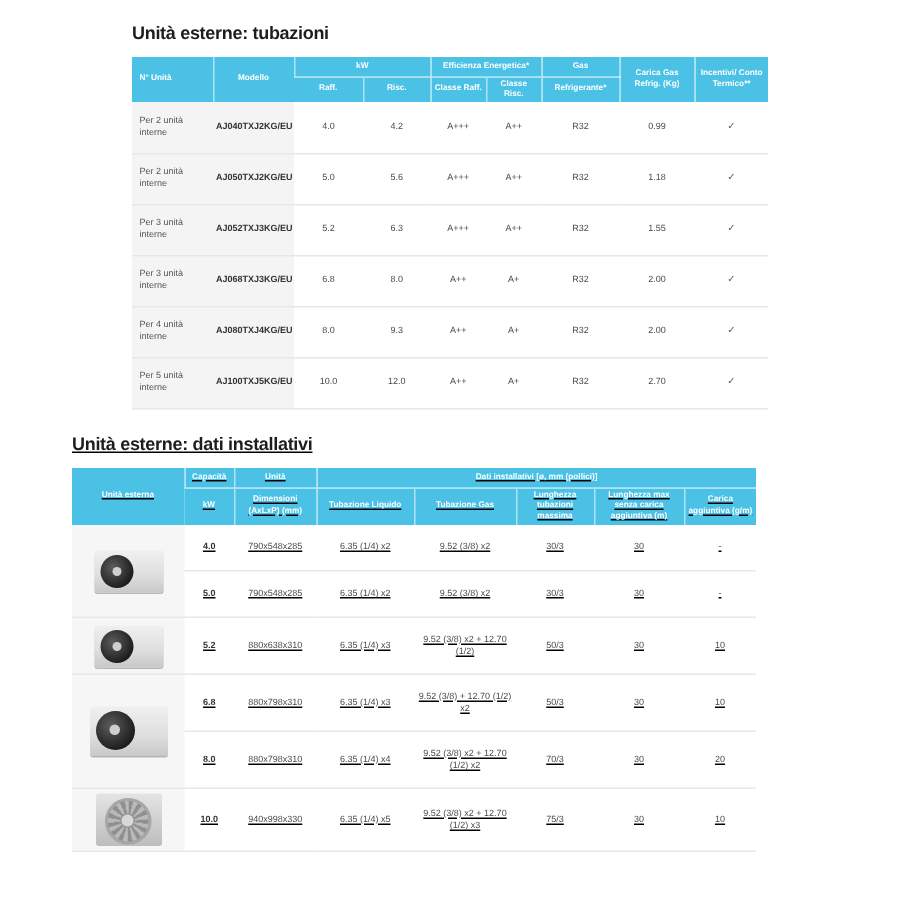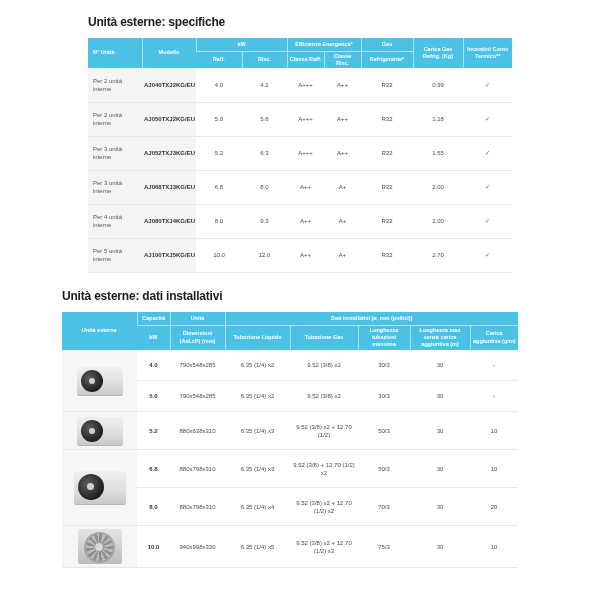--- a/index.html
+++ b/index.html
@@ -1,20 +1,20 @@
 <!DOCTYPE html>
 <html><head>
 <meta charset="utf-8">
 <style>
   * { margin:0; padding:0; box-sizing:border-box; }
   html,body { width:600px; height:600px; background:#ffffff;
     font-family:"Liberation Sans", sans-serif; position:relative; overflow:hidden; }
   .sec { position:absolute; }
   .sec1 { left:88px; top:15px; width:424px; }
-  .sec2 { left:62px; top:289px; width:456px; }
+  .sec2 { left:48px; top:289px; width:456px;text-decoration:underline; }
   h2.title { font-size:12px; font-weight:bold; color:#1d1d1d; margin:0 0 9px 0; letter-spacing:-0.2px; }
   table { border-collapse:collapse; width:100%; table-layout:fixed; }
   th { background:#4cc1e6; color:#ffffff; font-weight:bold; font-size:5.5px; line-height:1.35;
        text-align:center; vertical-align:middle; padding:1px 2px;
        border-left:1px solid rgba(255,255,255,0.55); border-top:1px solid rgba(255,255,255,0.55); }
   tr th:first-child { border-left:none; }
   thead tr:first-child th { border-top:none; }
   .ghead th { height:13px; }
   .shead th { height:16px; }
   td { font-size:6px; color:#4a4a4a; text-align:center; vertical-align:middle;
@@ -47,21 +47,21 @@
   .ac-large { width:44px; height:35px; background:linear-gradient(180deg,#e4e4e4,#bdbdbd); border-radius:2px; }
   .ac-large::before { content:""; position:absolute; left:6px; top:3px; width:27px; height:27px; border-radius:50%;
       background:repeating-conic-gradient(#8f8f8f 0 14deg, #bababa 14deg 28deg); border:2px solid #a6a6a6; }
   .ac-large::after { content:""; position:absolute; left:16px; top:13px; width:8px; height:8px;
       border-radius:50%; background:#d8d8d8; border:1px solid #979797; }
 </style>
 </head>
 <body>
 
 <section class="sec sec1">
-  <h2 class="title">Unità esterne: specifiche</h2>
+  <h2 class="title">Unità esterne: tubazioni</h2>
   <table class="t1">
     <colgroup>
       <col style="width:54px">
         <col style="width:54px">
         <col style="width:46px">
         <col style="width:45px">
       <col style="width:37px">
         <col style="width:37px">
         <col style="width:52px">
         <col style="width:50px">

